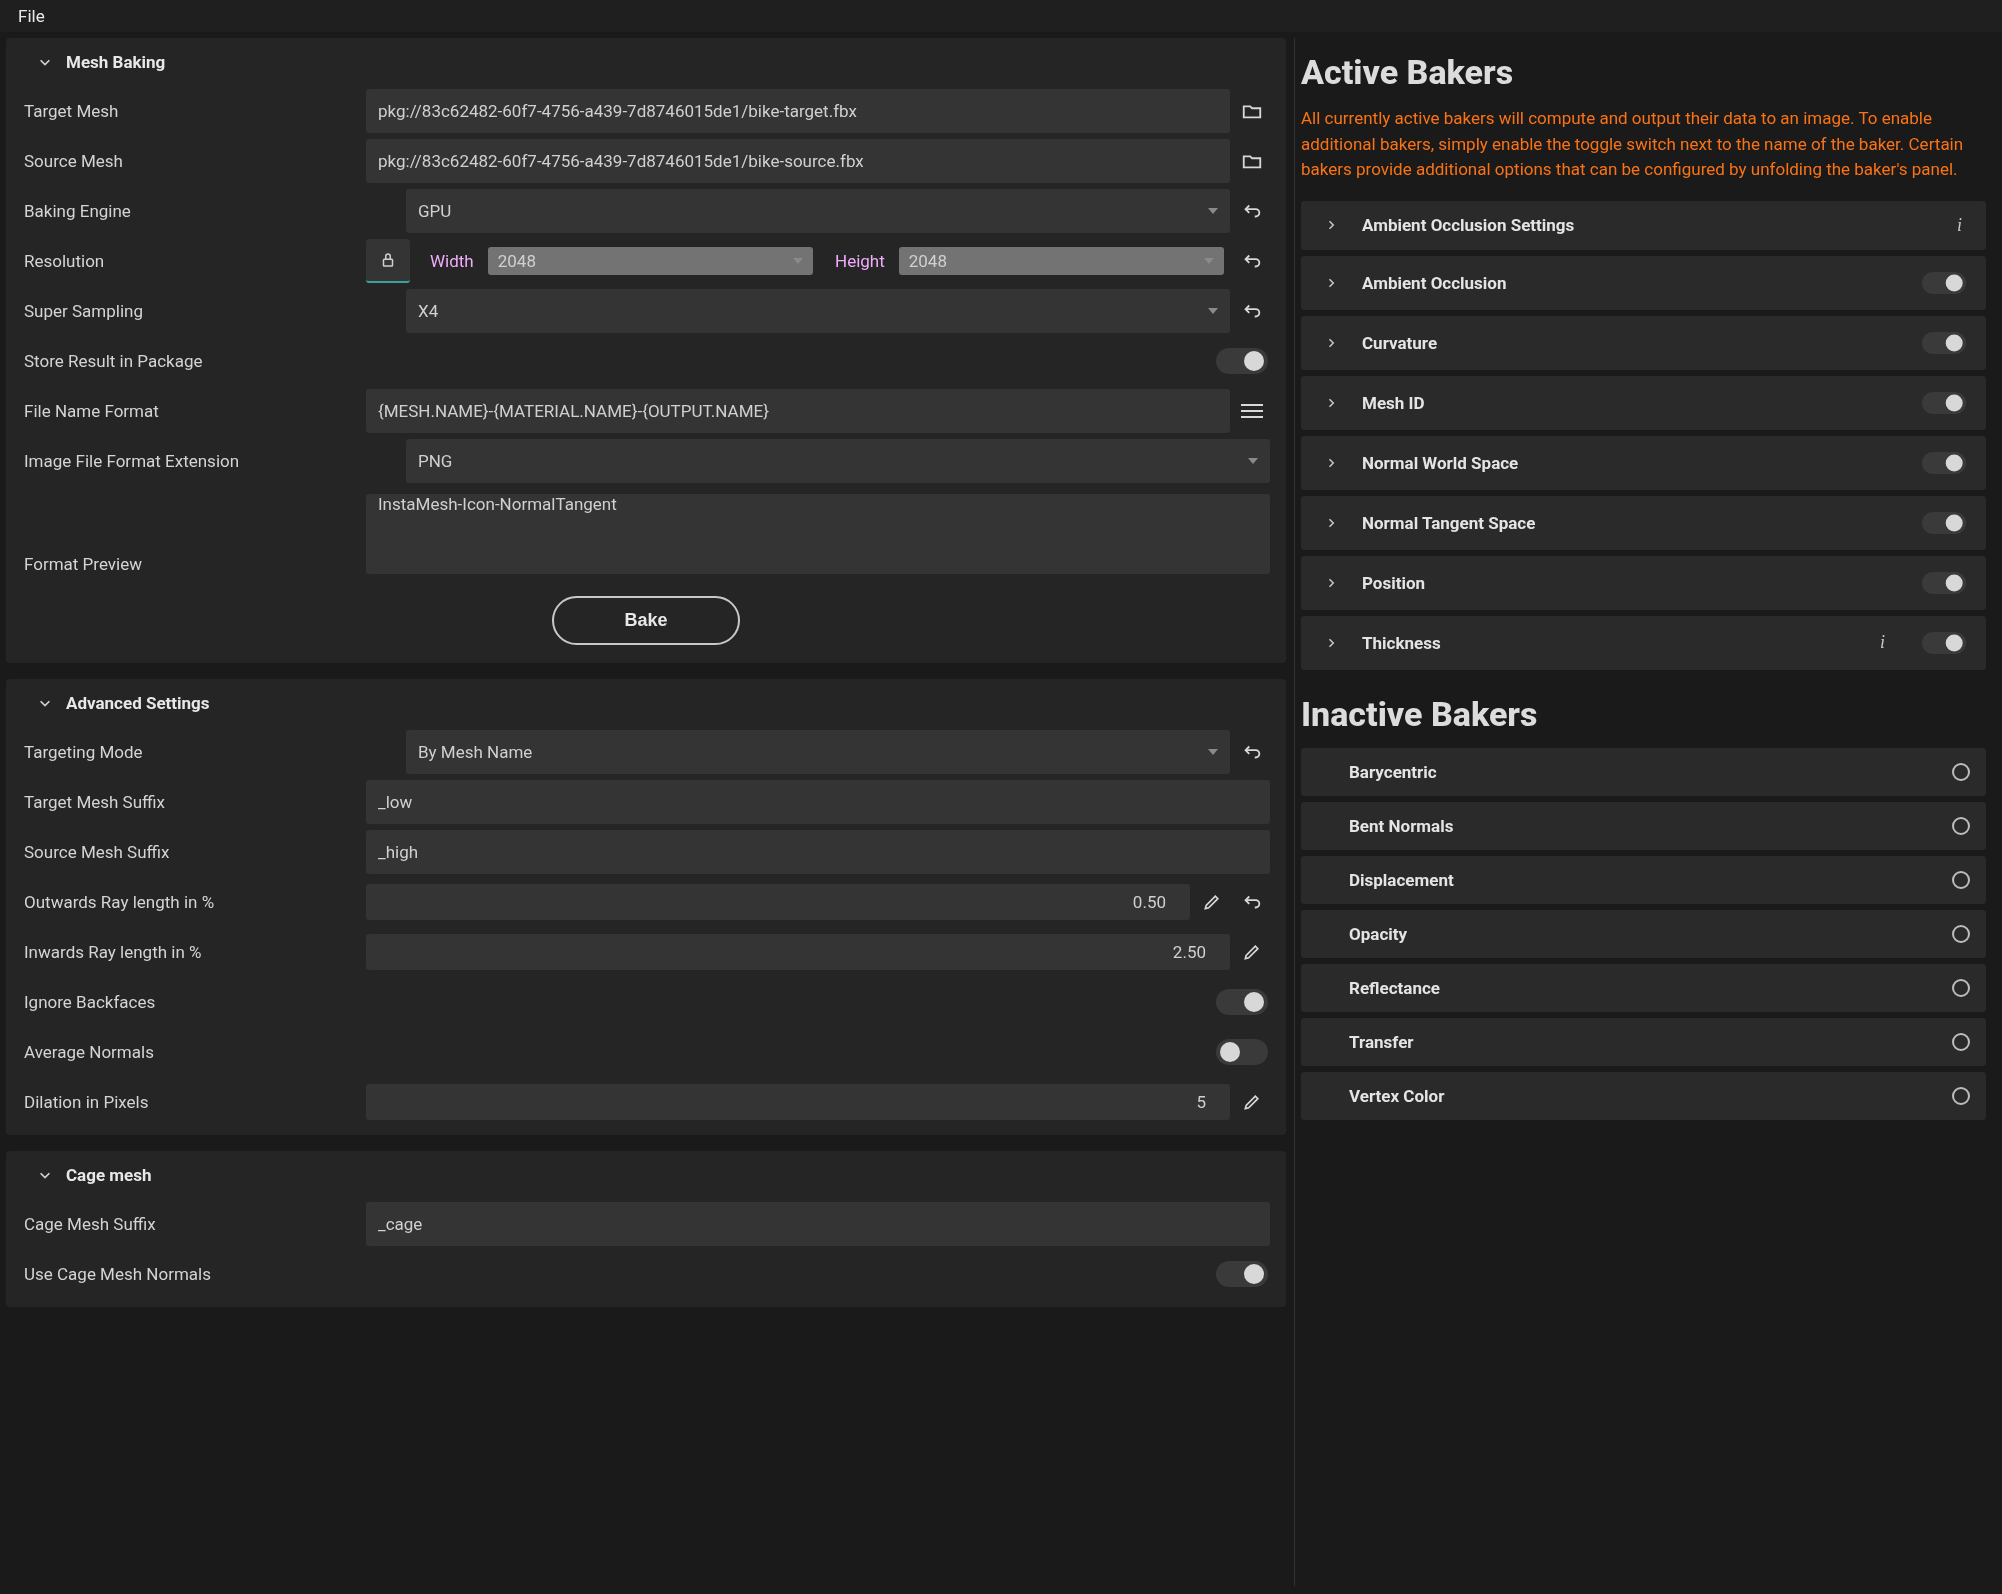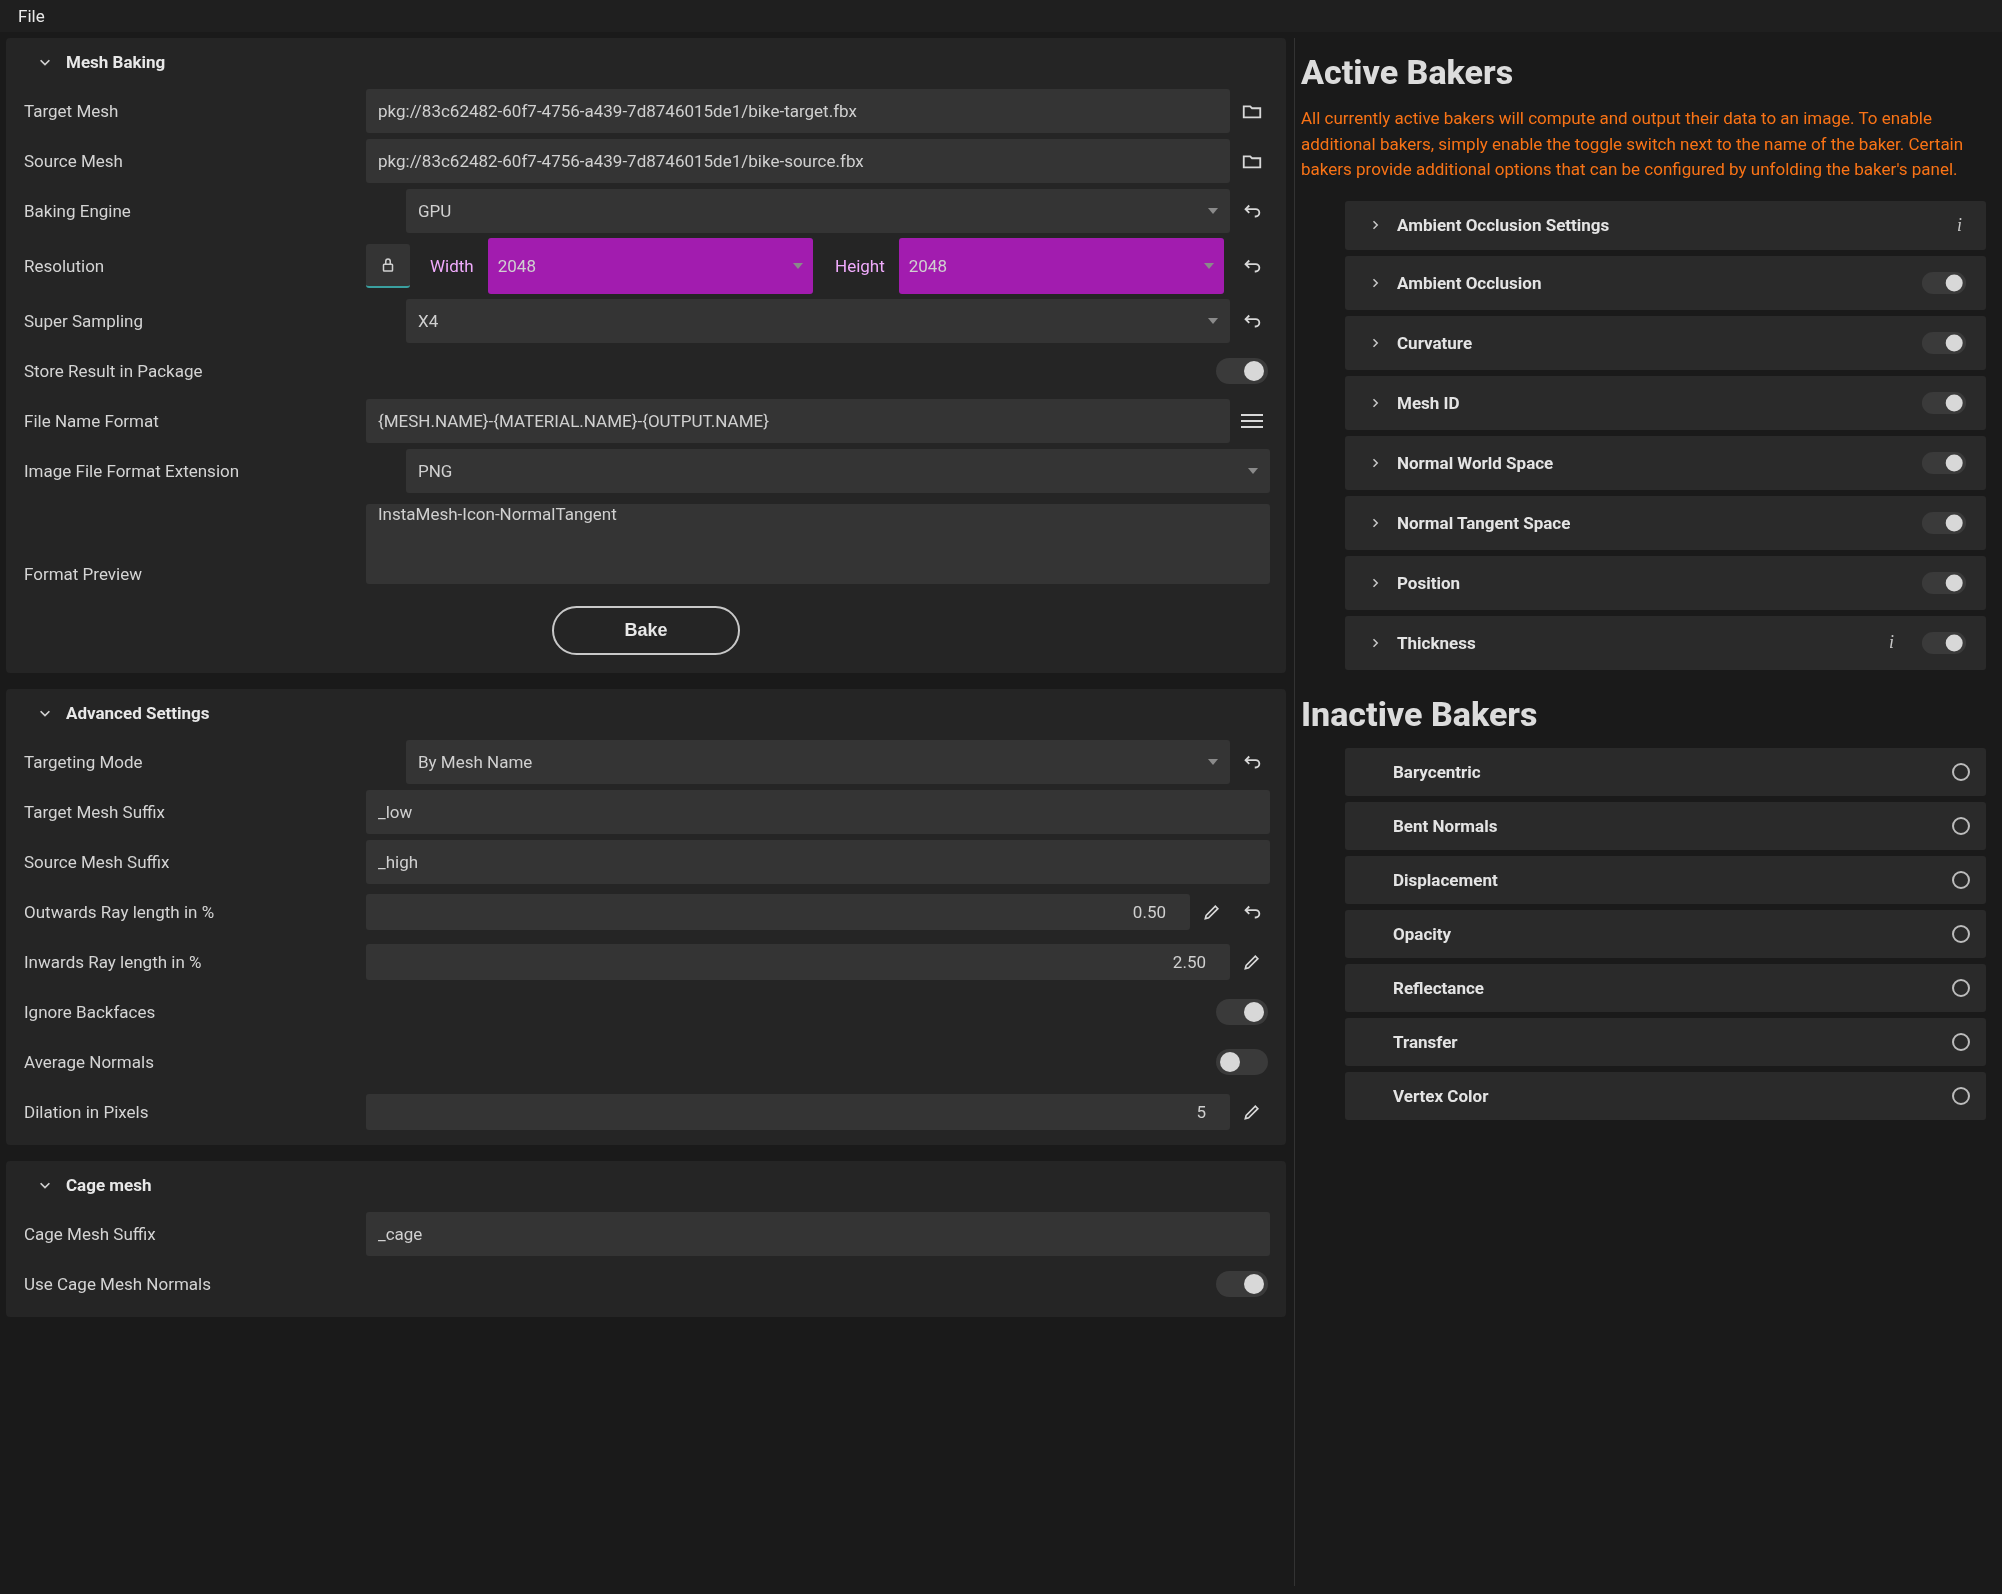--- a/index.html
+++ b/index.html
@@ -62,41 +62,41 @@
 .dd-arrow { width: 0; height: 0; border-left: 5px solid transparent; border-right: 5px solid transparent; border-top: 6px solid #8a8a8a; margin-left: 6px; }
 .icon-btn {
   width: 36px; height: 36px; display: inline-flex; align-items: center; justify-content: center;
   color: #d8d8d8; cursor: pointer; border-radius: 3px;
 }
 .icon-btn svg { stroke: #d8d8d8; fill: none; stroke-width: 2; width: 22px; height: 22px; }
 .lock-btn { background: #343434; border-radius: 3px; width: 44px; height: 44px; display:inline-flex; align-items:center; justify-content:center; border-bottom: 2px solid #3aa0a0; }
 .lock-btn svg { stroke:#d0d0d0; fill:none; stroke-width:2; width:18px; height:18px;}
 .res-group { display:flex; align-items:center; gap:0; flex:1; }
 .res-lbl { padding: 0 14px 0 16px; color:#f0abfc; }
-.res-dd { background:#a21caf; height:56px; flex:1; display:flex; align-items:center; padding:4px 10px; justify-content:space-between; border-radius:3px; margin-right:6px; }
+.res-dd { background:#737373; height:28px; flex:1; display:flex; align-items:center; padding:4px 10px; justify-content:space-between; border-radius:3px; margin-right:6px; }
 .toggle {
   width: 52px; height: 26px; background: #3a3a3a; border-radius: 13px; position: relative; cursor: pointer;
 }
 .toggle .knob { position:absolute; width:20px; height:20px; background:#d8d8d8; border-radius:50%; top:3px; }
 .toggle.on .knob { right: 4px; }
 .toggle.off .knob { left: 4px; }
 .toggle-cell { flex:1; display:flex; justify-content:flex-end; padding-right:2px; }
 .num-field { background:#343434; height:36px; flex:1; display:flex; align-items:center; justify-content:flex-end; padding:0 24px; border-radius:3px; }
 .num-field span { color:#d0d0d0; }
 .bake-btn {
   border: 2px solid #c8c8c8; color:#e8e8e8; font-weight:700; background:transparent;
   padding: 12px 70px; border-radius: 26px; cursor:pointer; font-size:18px;
 }
 .bake-row { display:flex; justify-content:center; padding: 20px 0 10px 0; }
 .right-title { font-size: 34px; font-weight:800; color:#dcdcdc; padding: 10px 0 14px 0; }
 .right-desc { color:#f97316; line-height: 1.5; padding-bottom: 18px; font-size: 17px; }
 .baker-list { display:flex; flex-direction:column; gap:6px; }
 .baker-item {
   background:#2a2a2a; display:flex; align-items:center; padding: 14px 16px 14px 24px; border-radius:3px;
-  gap: 16px; cursor:pointer;margin-left:44px;
+  gap: 25px; cursor:pointer;
 }
 .baker-item .chev-r svg { stroke:#c8c8c8; stroke-width:2; fill:none; width:12px; height:12px; }
 .baker-name { flex:1; font-weight:700; color:#e4e4e4; }
 .info-ic { font-family: Georgia, serif; font-style: italic; color:#c8c8c8; font-size:18px; padding:0 8px; }
 .radio { width:18px; height:18px; border:2px solid #bcbcbc; border-radius:50%; display:inline-block; }
 .pencil-ic svg { stroke:#d8d8d8; fill:none; stroke-width:2; width:20px; height:20px; }
 .hamb { display:flex; flex-direction:column; gap:4px; width:22px; }
 .hamb span { height:2px; background:#d8d8d8; width:100%; }
 .sec-indent { padding-left: 24px; }
 </style>

